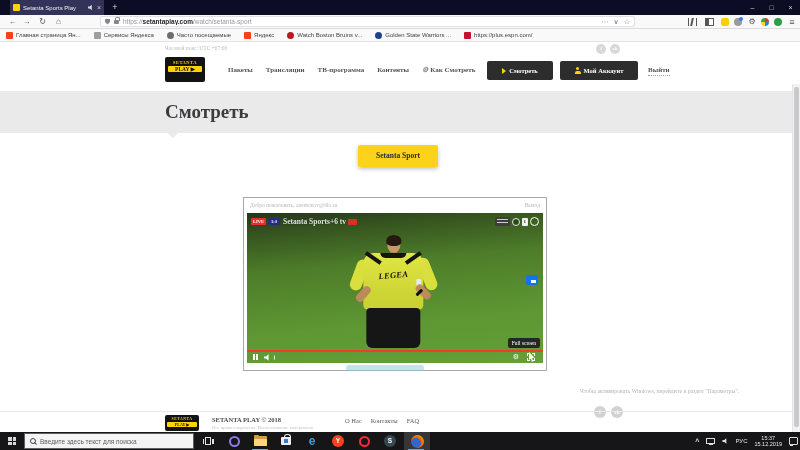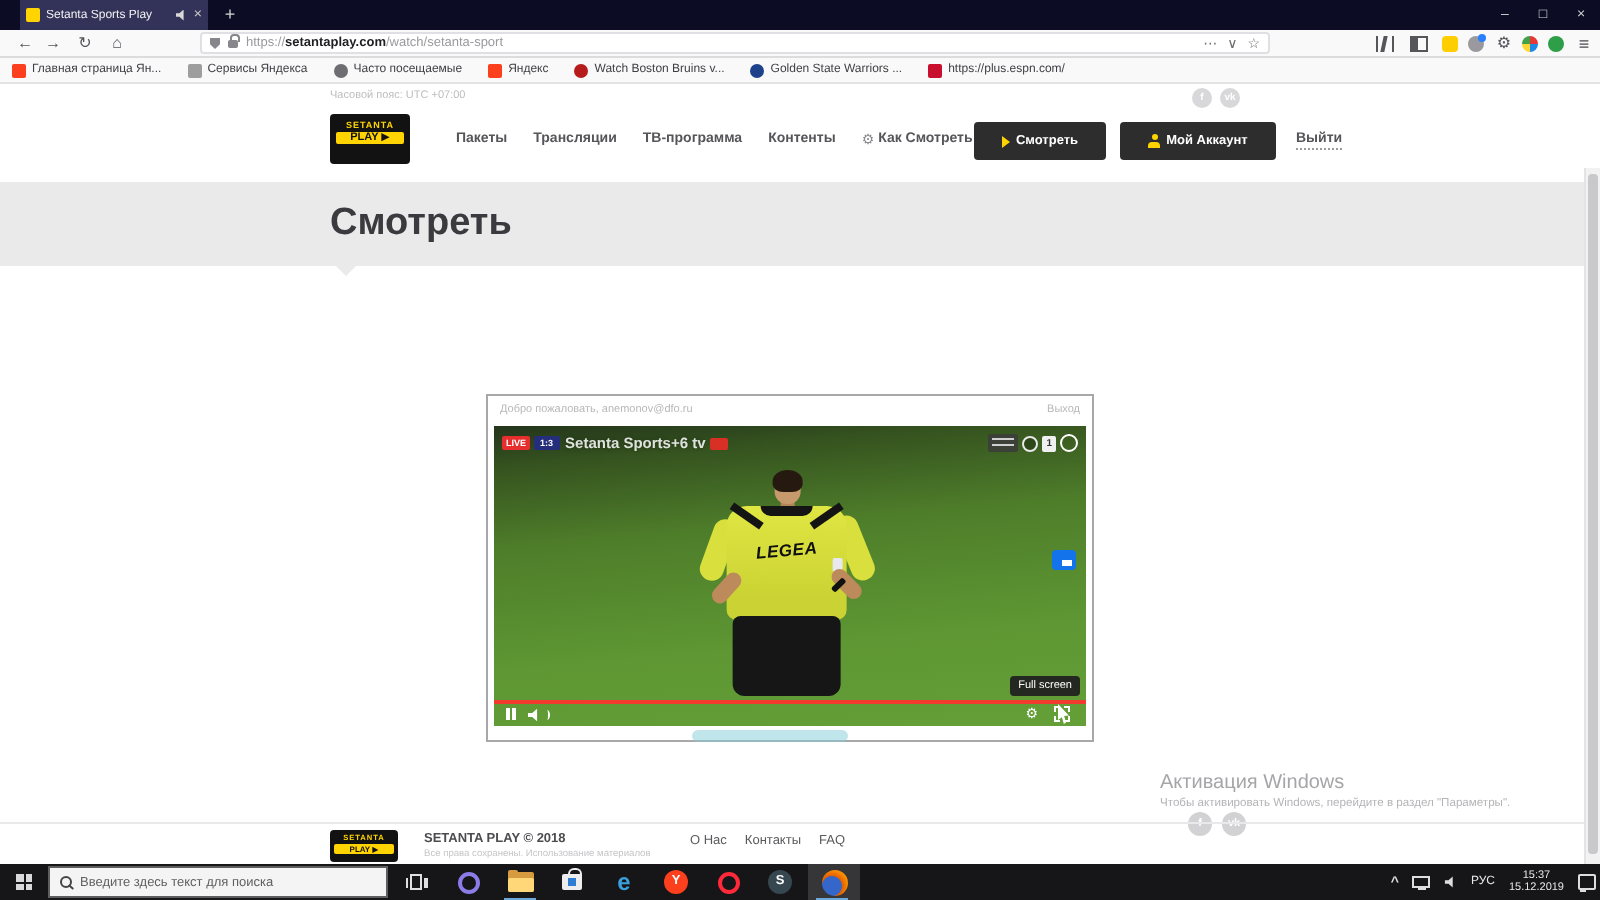--- a/index.html
+++ b/index.html
@@ -40,21 +40,21 @@
   #ext5 { left:774px; border-radius:50%; background:#2e9e49; }
   #menu-btn { position:absolute; left:786px; top:1px; width:12px; height:12px; color:#4a4a4f; font-size:9px; line-height:12px; text-align:center; }
 
   
   #bookmarks { position:absolute; left:0; top:29px; width:800px; height:13px; background:#f9f9fa; border-bottom:1px solid #e3e3e5; display:flex; align-items:center; padding-left:6px; gap:13px; }
   .bm { display:flex; align-items:center; gap:3px; }
   .bm span { font-size:6px; color:#3f3f43; white-space:nowrap; }
   .bmic { width:7px; height:7px; border-radius:1px; flex:0 0 auto; }
 
   
-  #page { position:absolute; left:0; top:42px; width:800px; height:390px; background:#fff; }
+  #page { position:absolute; left:0; top:42px; width:800px; height:390px; background:#fff;font-family:Liberation Serif, serif; }
   #timezone { position:absolute; left:165px; top:3px; font-size:5.5px; color:#bdbdc0; }
   .soc { width:10px; height:10px; border-radius:50%; background:#d8d8da; color:#fff; font-size:5px; line-height:10px; text-align:center; font-weight:700; }
   #topsocial { position:absolute; left:596px; top:2px; display:flex; gap:4px; }
 
   #logo, #flogo { background:#121212; border-radius:2px; text-align:center; }
   #logo { position:absolute; left:165px; top:15px; width:40px; height:25px; padding-top:3px; }
   #logo .l1, #flogo .l1 { color:#ffd400; font-weight:700; letter-spacing:.5px; }
   #logo .l1 { font-size:4.5px; }
   #logo .l2, #flogo .l2 { background:#ffd400; color:#121212; font-weight:700; border-radius:1px; margin:1px 3px 0; }
   #logo .l2 { font-size:5.5px; }
@@ -295,20 +295,21 @@
     <i class="personic"></i>
       <span>Мой Аккаунт</span>
   </div>
   <div id="logout">Выйти</div>
 
   <div id="grayband">
     <div id="heading">Смотреть</div>
   </div>
   <div id="notch"></div>
 
+  <div id="chan-btn">Setanta Sport</div>
 
   <div id="panel">
     <div id="ph-left">Добро пожаловать, anemonov@dfo.ru</div>
     <div id="ph-right">Выход</div>
     <div id="video">
       <div id="scorebug">
         <span id="live-chip">LIVE</span>
         <span id="score-chip">1:3</span>
         <span id="wmark">Setanta Sports+6 tv</span>
         <span id="hd-chip"></span>
@@ -356,21 +357,20 @@
           <i class="bl"></i>
           <i class="br"></i>
         </div>
       <div id="fs-tip">Full screen</div>
       <div id="cursor"></div>
     </div>
   </div>
   <div id="smudge"></div>
 
   <div id="activation">
-    <div id="act-title">Активация Windows</div>
     <div id="act-sub">Чтобы активировать Windows, перейдите в раздел "Параметры".</div>
   </div>
   <div id="footsocial">
     <div class="soc2">f</div>
     <div class="soc2">vk</div>
   </div>
 
   <div id="fdivider"></div>
   <div id="flogo">
     <div class="l1">SETANTA</div>

